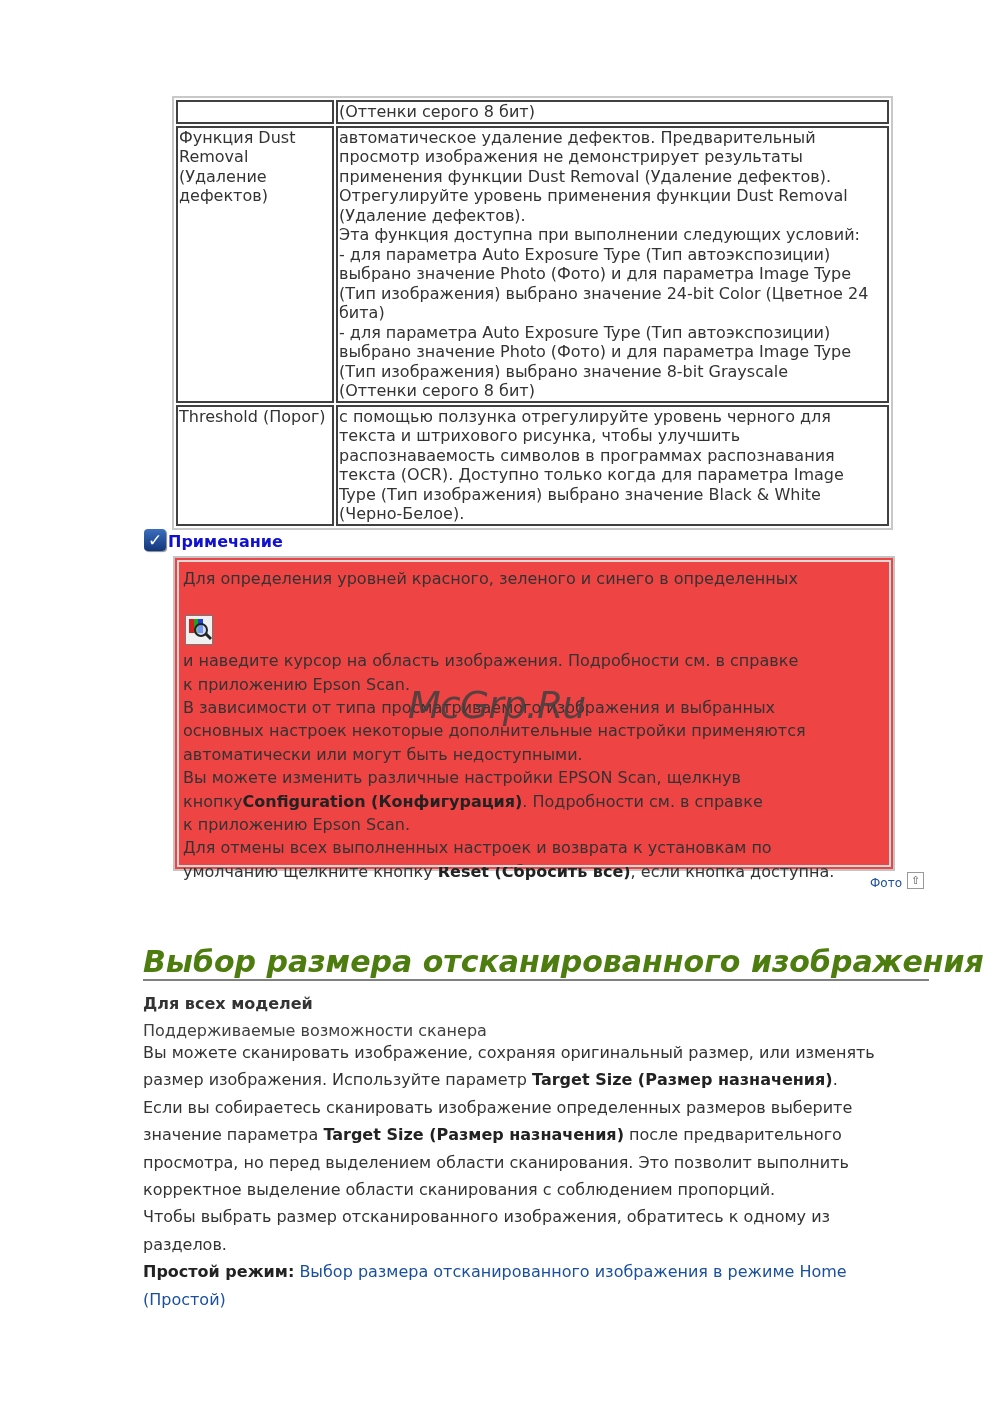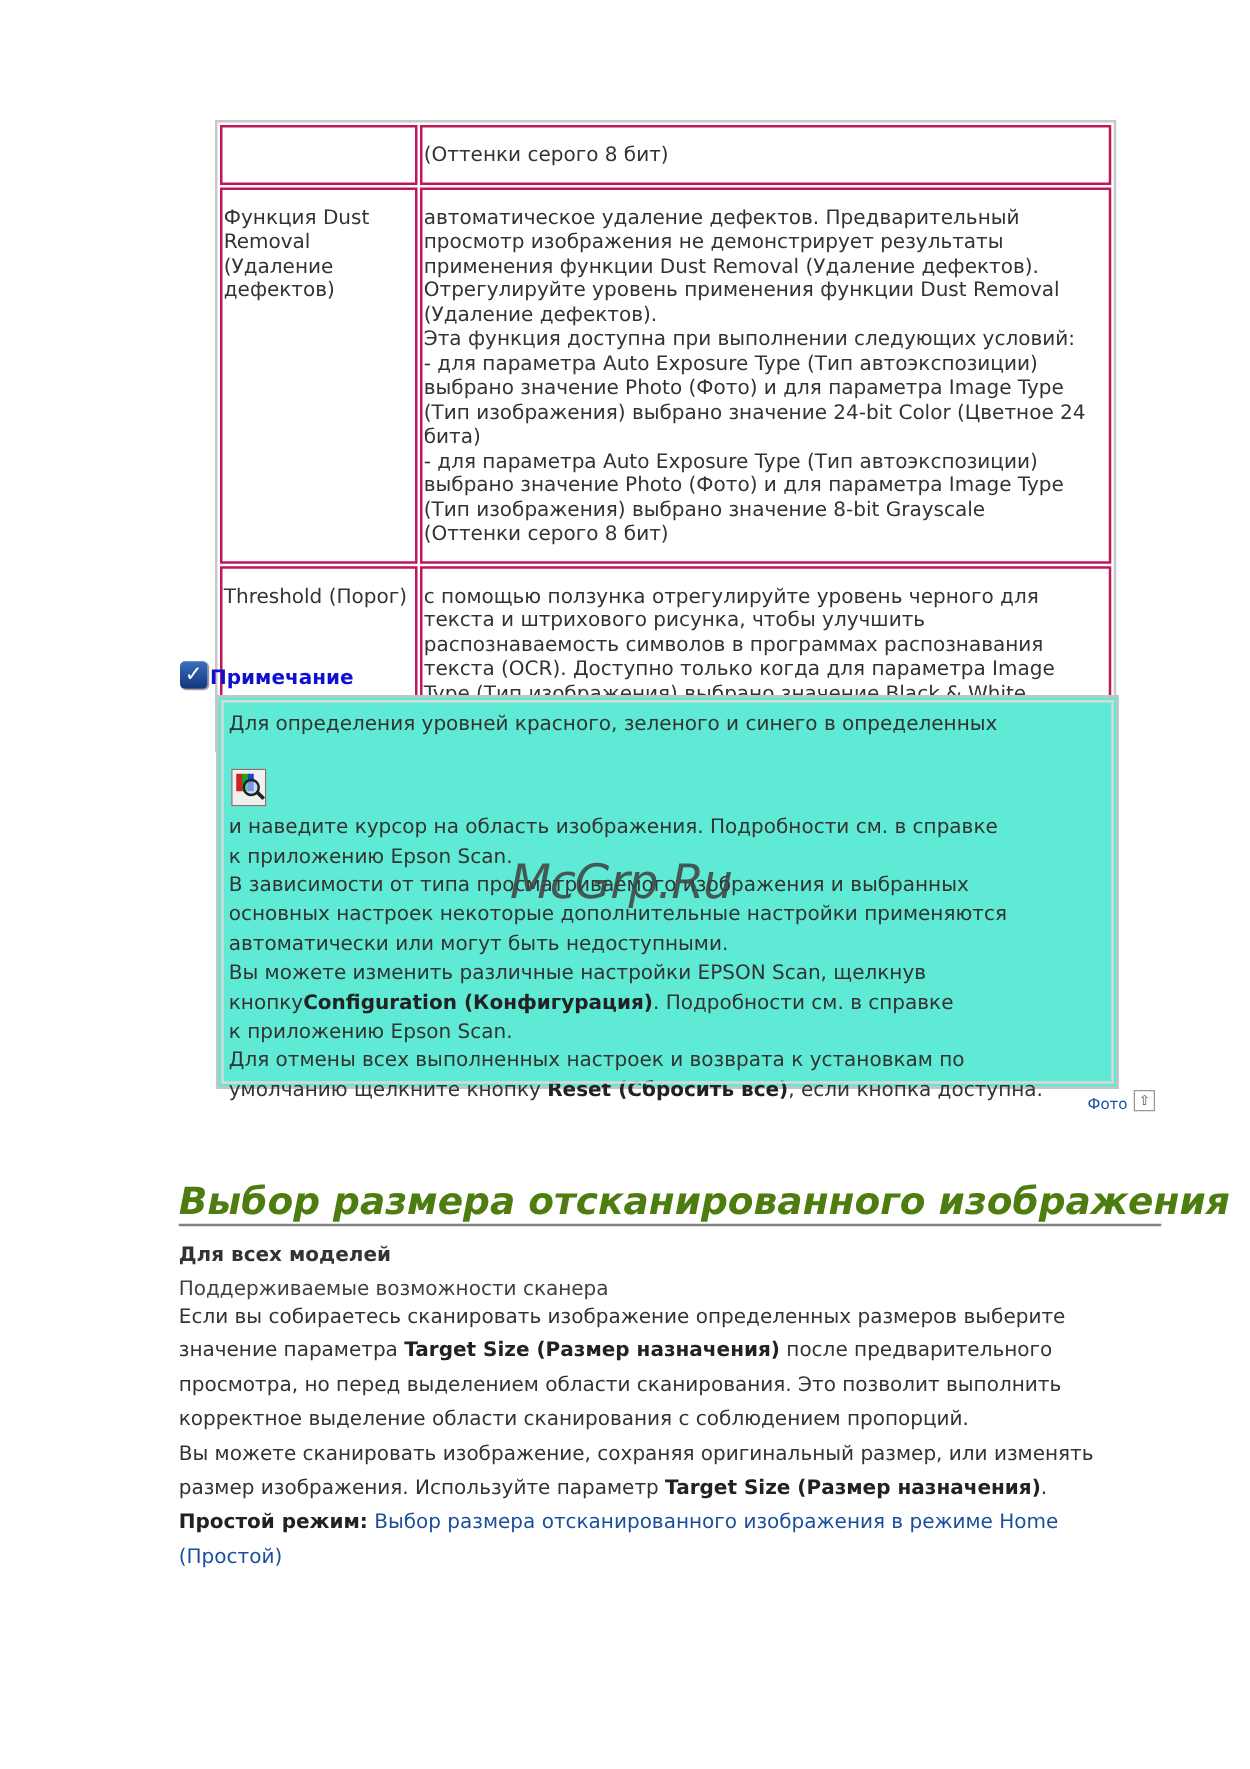--- a/index.html
+++ b/index.html
@@ -4,36 +4,36 @@
 <style>
   html, body { margin: 0; padding: 0; background: #ffffff; }
   body { width: 1000px; height: 1415px; position: relative; overflow: hidden;
          font-family: "DejaVu Sans", sans-serif; color: #333333; }
   .page { position: absolute; left: 0; top: 0; width: 1000px; height: 1415px; }
 
   
   .param-table { position: absolute; left: 172px; top: 96px; width: 721px;
                  border: 2px solid #c8c8c8; border-collapse: separate; border-spacing: 2px;
                  font-size: 16px; line-height: 19.5px; }
-  .param-table td { border: 2px solid #be185d; vertical-align: top; padding: 12px 1px; }
+  .param-table td { border: 2px solid #404040; vertical-align: top; padding: 0 1px; }
   .param-table td.name { width: 152px; }
   .param-table td.desc { }
 
   
   .note-head { position: absolute; left: 144px; top: 529px; display: flex; align-items: flex-end; }
   .note-icon { width: 22px; height: 22px; border-radius: 4px;
                background: linear-gradient(#3b6fbd, #12357a); display: inline-flex;
                align-items: center; justify-content: center; color: #fff; font-weight: bold;
                font-size: 17px; box-shadow: 1px 1px 1px #888; }
   .note-title { color: #1010d0; font-weight: bold; font-size: 16px; margin-left: 2px; line-height: 18px; }
 
   
   .note-box { position: absolute; left: 173px; top: 556px; width: 710px; height: 302px;
               border: 2px solid #c4c4c4; outline: 2px solid #d9d9d9; outline-offset: -6px;
-              background: #5eead4; padding: 9px 0 0 8px; font-size: 16px; line-height: 23.4px; }
+              background: #ef4444; padding: 9px 0 0 8px; font-size: 16px; line-height: 23.4px; }
   .note-box p { margin: 0; }
   .magnify-btn { display: inline-block; width: 26px; height: 28px; vertical-align: -2px;
                  border: 1px solid #777; background: #f0f0f0; position: relative; margin-left: 2px; }
   .magnify-btn .bars { position: absolute; left: 3px; top: 3px; width: 14px; height: 14px;
                        background: linear-gradient(90deg, #d02020 33%, #20a020 33%, #20a020 66%, #2040d0 66%); }
   .magnify-btn .lens { position: absolute; left: 8px; top: 7px; width: 10px; height: 10px;
                        border: 2px solid #222; border-radius: 50%; background: rgba(180,210,255,0.6); }
   .magnify-btn .handle { position: absolute; left: 19px; top: 19px; width: 7px; height: 3px;
                          background: #222; transform: rotate(45deg); }
   .spacer-line { height: 18px; }
@@ -150,28 +150,32 @@
     <span class="up-icon">⇧</span>
   </div>
 
   <h2 class="section-title">Выбор размера отсканированного изображения</h2>
   <div class="section-rule"></div>
   <div class="sub-head">Для всех моделей</div>
   <a href="#" class="support-link">Поддерживаемые возможности сканера</a>
 
   <div class="body-text">
     <p>
+      <span>Вы можете сканировать изображение, сохраняя оригинальный размер, или изменять</span><br>
+      <span>размер изображения. Используйте параметр </span><b>Target Size (Размер назначения)</b><span>.</span>
+    </p>
+    <p>
       <span>Если вы собираетесь сканировать изображение определенных размеров выберите</span><br>
       <span>значение параметра </span><b>Target Size (Размер назначения)</b><span> после предварительного</span><br>
       <span>просмотра, но перед выделением области сканирования. Это позволит выполнить</span><br>
       <span>корректное выделение области сканирования с соблюдением пропорций.</span>
     </p>
     <p>
-      <span>Вы можете сканировать изображение, сохраняя оригинальный размер, или изменять</span><br>
-      <span>размер изображения. Используйте параметр </span><b>Target Size (Размер назначения)</b><span>.</span>
+      <span>Чтобы выбрать размер отсканированного изображения, обратитесь к одному из</span><br>
+      <span>разделов.</span>
     </p>
     <p>
       <b>Простой режим:</b>
       <a href="#">Выбор размера отсканированного изображения в режиме Home (Простой)</a>
     </p>
   </div>
 
 </div>
 
 </body></html>

